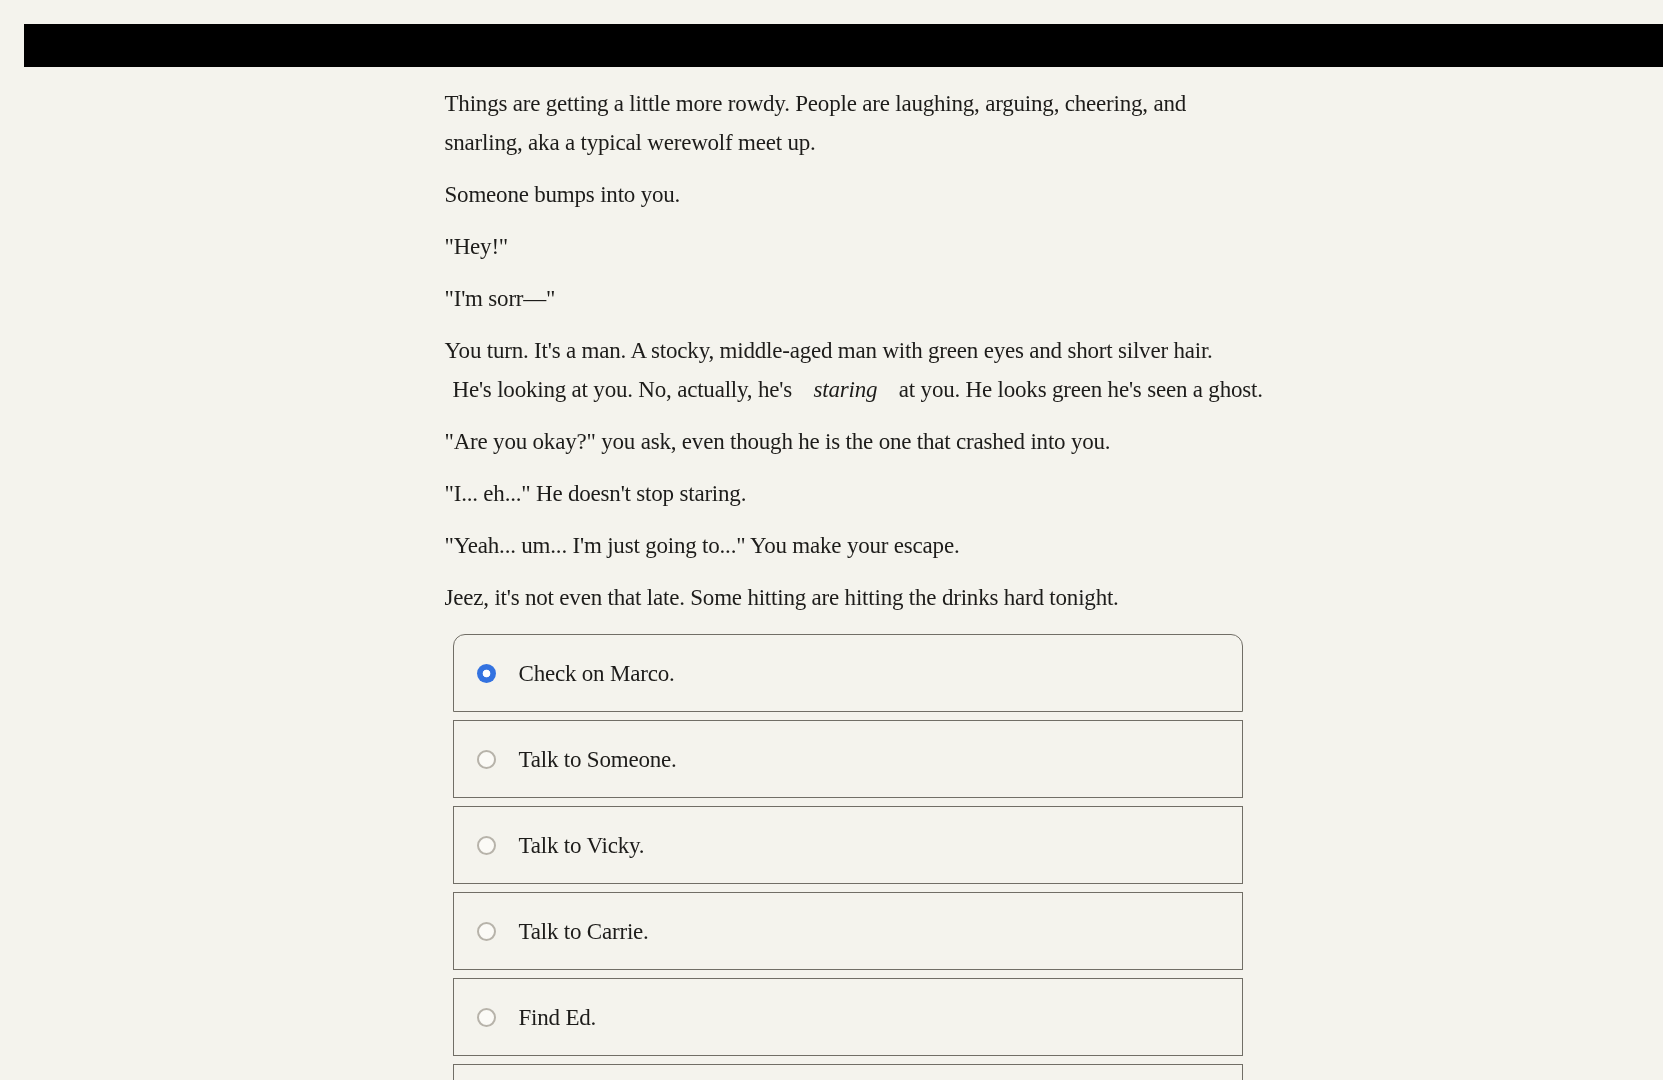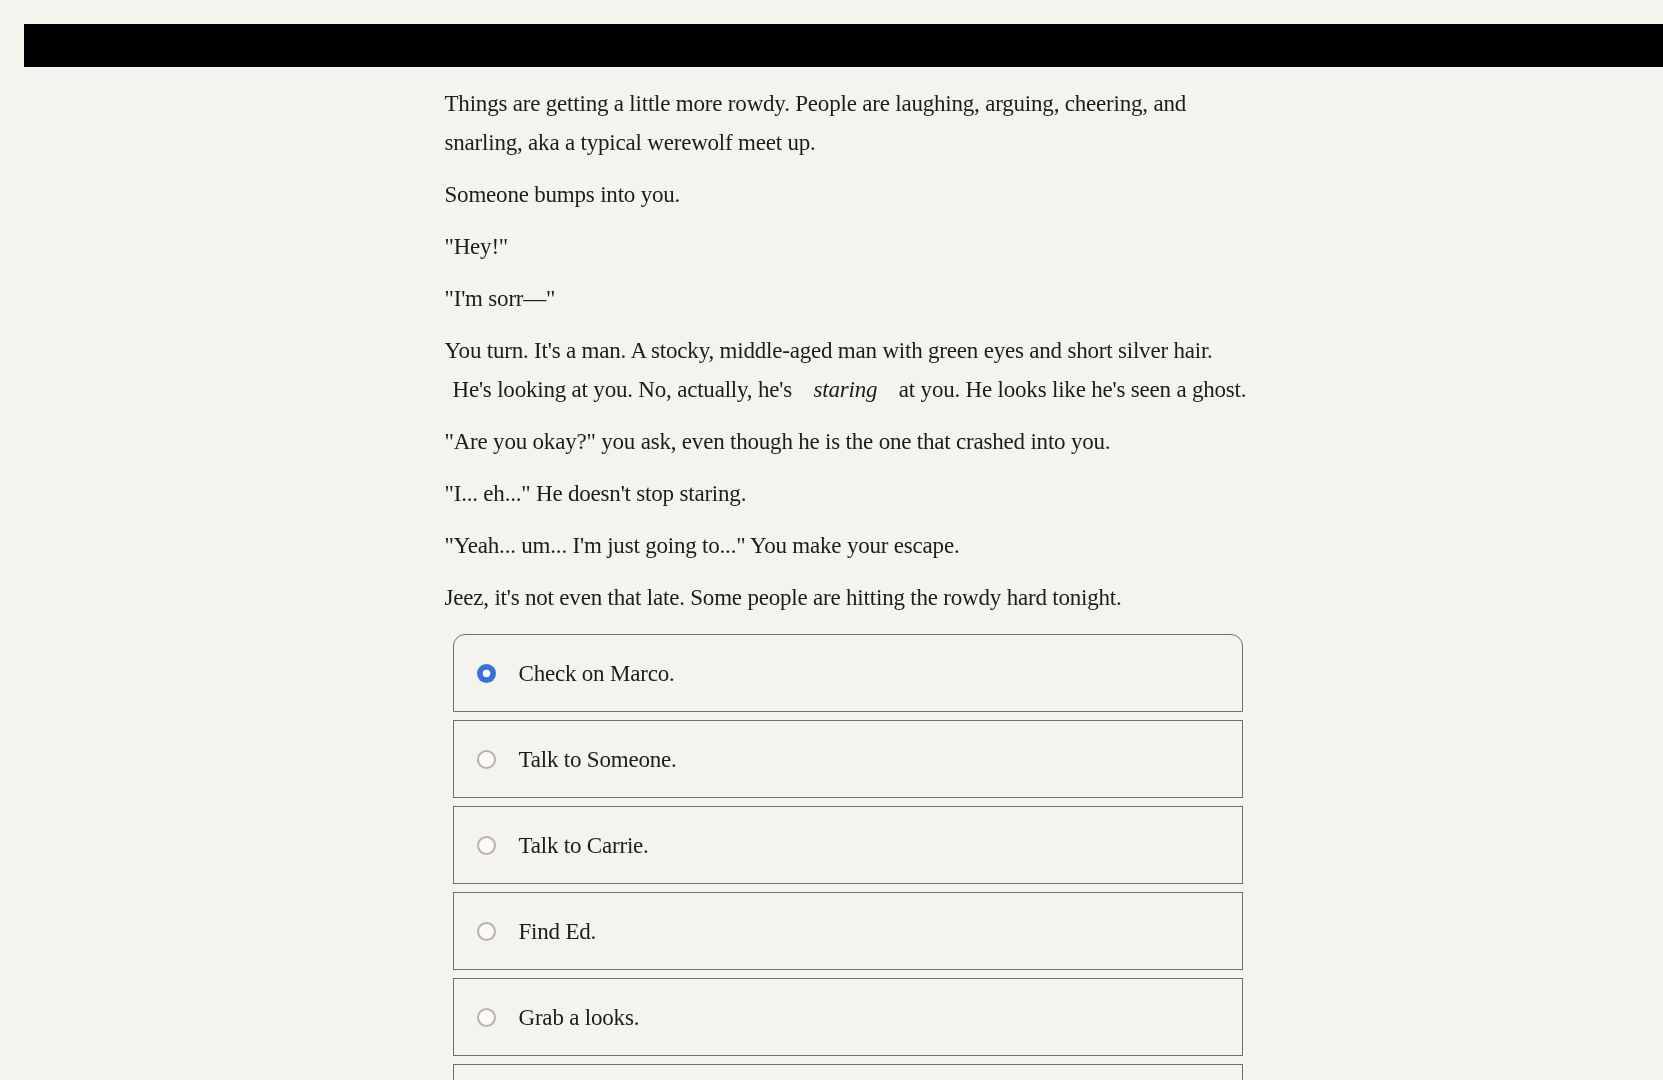--- a/index.html
+++ b/index.html
@@ -61,51 +61,55 @@
   <p class="para">
     <span class="line">"Hey!"</span>
   </p>
 
   <p class="para">
     <span class="line">"I'm sorr—"</span>
   </p>
 
   <p class="para">
     <span class="line">You turn. It's a man. A stocky, middle-aged man with green eyes and short silver hair.</span>
-    <span class="line"><span>He's looking at you. No, actually, he's </span><em>staring</em><span> at you. He looks like he's seen a ghost.</span></span>
+    <span class="line"><span>He's looking at you. No, actually, he's </span><em>staring</em><span> at you. He looks green he's seen a ghost.</span></span>
   </p>
 
   <p class="para">
     <span class="line">"Are you okay?" you ask, even though he is the one that crashed into you.</span>
   </p>
 
   <p class="para">
     <span class="line">"I... eh..." He doesn't stop staring.</span>
   </p>
 
   <p class="para">
     <span class="line">"Yeah... um... I'm just going to..." You make your escape.</span>
   </p>
 
   <p class="para">
-    <span class="line">Jeez, it's not even that late. Some people are hitting the rowdy hard tonight.</span>
+    <span class="line">Jeez, it's not even that late. Some hitting are hitting the drinks hard tonight.</span>
   </p>
 
   <div class="choice-list">
 
     <div class="choice-row">
       <span class="radio checked"></span>
       <span class="choice-label">Check on Marco.</span>
     </div>
 
     <div class="choice-row">
       <span class="radio"></span>
       <span class="choice-label">Talk to Someone.</span>
     </div>
 
+    <div class="choice-row">
+      <span class="radio"></span>
+      <span class="choice-label">Talk to Vicky.</span>
+    </div>
 
     <div class="choice-row">
       <span class="radio"></span>
       <span class="choice-label">Talk to Carrie.</span>
     </div>
 
     <div class="choice-row">
       <span class="radio"></span>
       <span class="choice-label">Find Ed.</span>
     </div>

